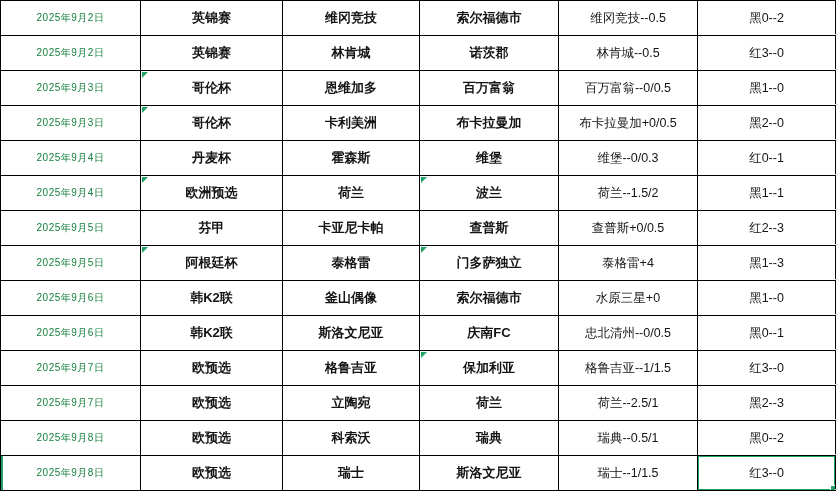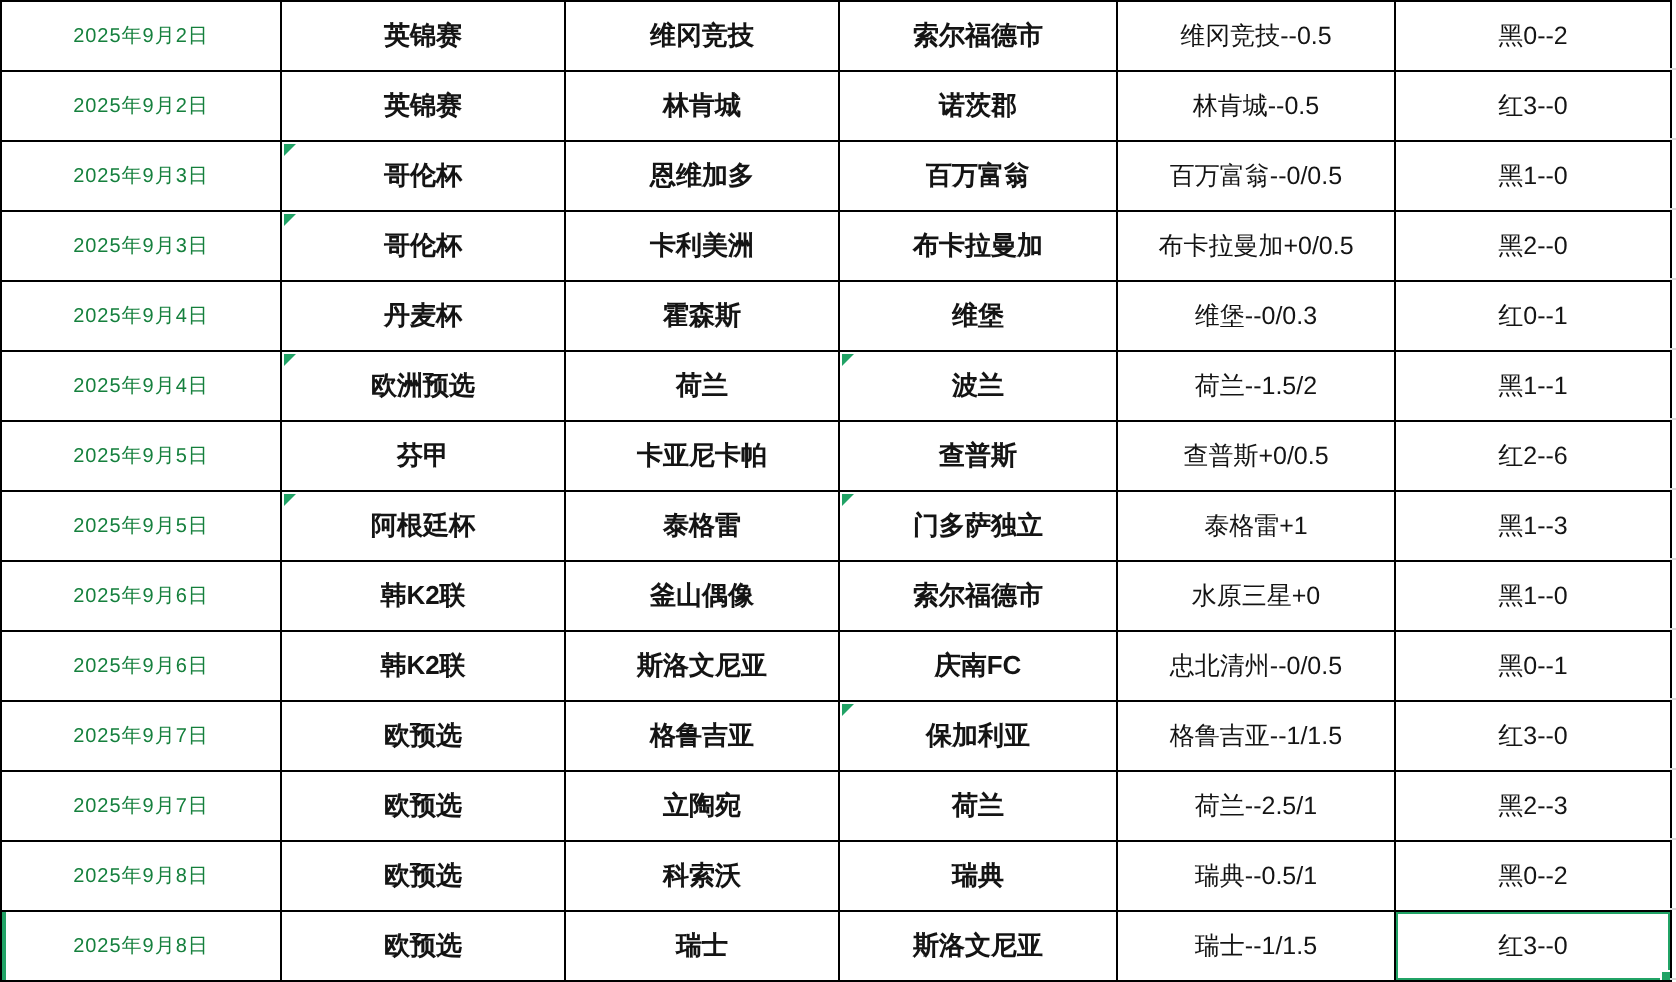--- a/index.html
+++ b/index.html
@@ -118,28 +118,28 @@
     <td class="c-away">波兰<span class="tri"></span></td>
     <td class="c-handicap">荷兰--1.5/2</td>
     <td class="c-result">黑1--1</td>
   </tr>
         <tr>
     <td class="c-date">2025年9月5日</td>
     <td class="c-league">芬甲</td>
     <td class="c-home">卡亚尼卡帕</td>
     <td class="c-away">查普斯</td>
     <td class="c-handicap">查普斯+0/0.5</td>
-    <td class="c-result">红2--6</td>
+    <td class="c-result">红2--3</td>
   </tr>
         <tr>
     <td class="c-date">2025年9月5日</td>
     <td class="c-league">阿根廷杯<span class="tri"></span></td>
     <td class="c-home">泰格雷</td>
     <td class="c-away">门多萨独立<span class="tri"></span></td>
-    <td class="c-handicap">泰格雷+1</td>
+    <td class="c-handicap">泰格雷+4</td>
     <td class="c-result">黑1--3</td>
   </tr>
         <tr>
     <td class="c-date">2025年9月6日</td>
     <td class="c-league">韩K2联</td>
     <td class="c-home">釜山偶像</td>
     <td class="c-away">索尔福德市</td>
     <td class="c-handicap">水原三星+0</td>
     <td class="c-result">黑1--0</td>
   </tr>

